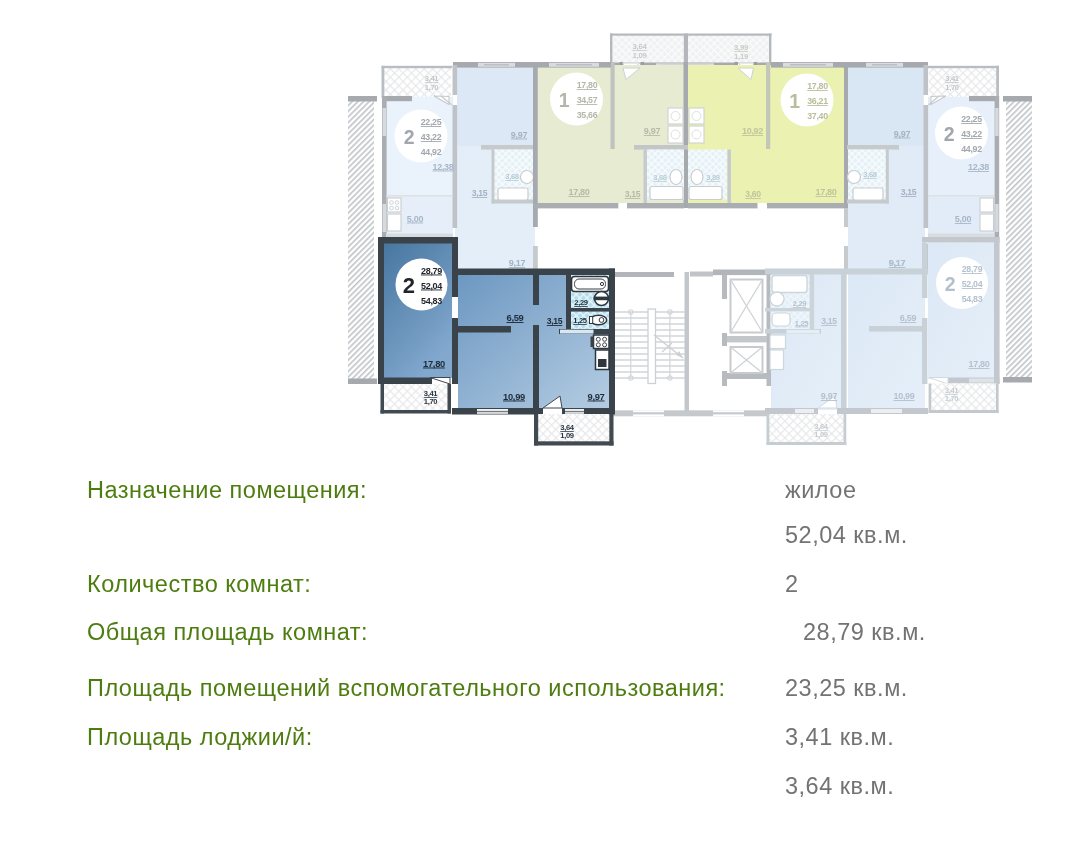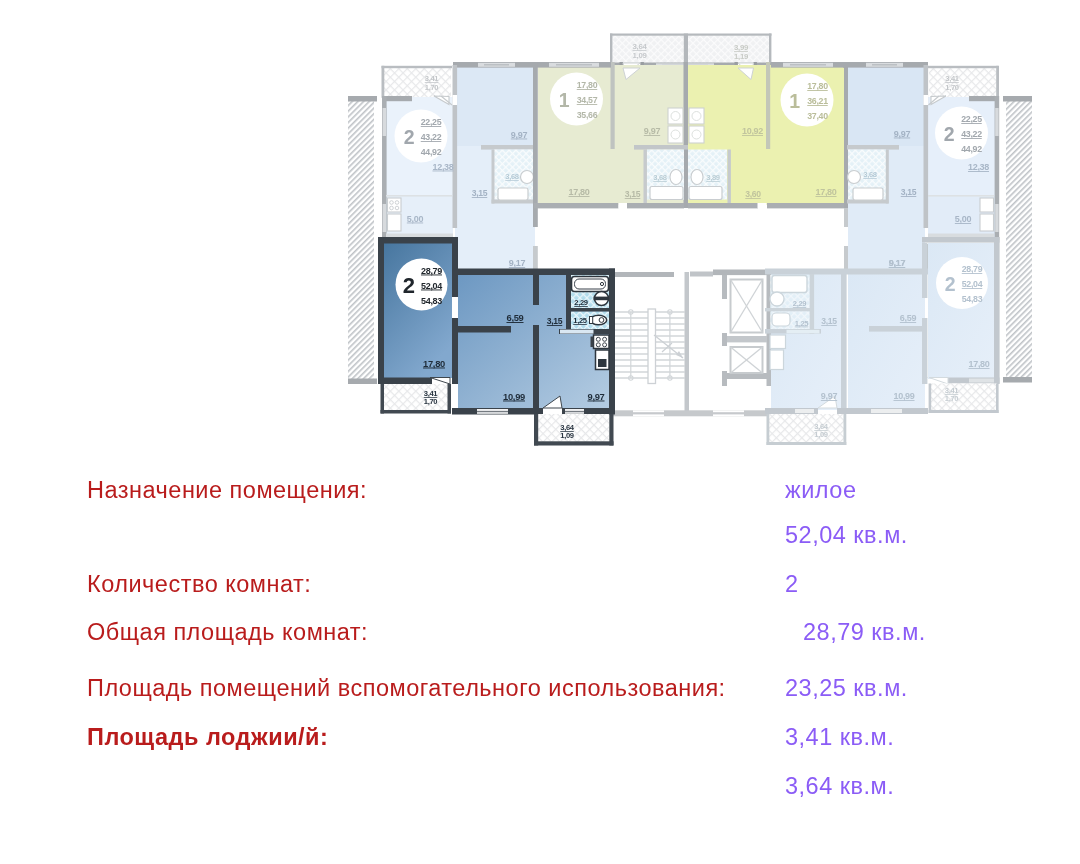--- a/index.html
+++ b/index.html
@@ -1,18 +1,18 @@
 <!DOCTYPE html>
 <html><head>
 <meta charset="utf-8">
 <style>
 html,body{margin:0;padding:0;background:#fff;width:1080px;height:864px;overflow:hidden;}
 #page{position:relative;width:856px;height:864px;font-family:"Liberation Sans",sans-serif;}
-.row{position:absolute;font-size:23.5px;letter-spacing:0.5px;color:#b91c1c;white-space:nowrap;}
-.val{position:absolute;font-size:23.5px;letter-spacing:0.5px;color:#8b5cf6;white-space:nowrap;}
+.row{position:absolute;font-size:23.5px;letter-spacing:0.5px;color:#4d7c0f;white-space:nowrap;}
+.val{position:absolute;font-size:23.5px;letter-spacing:0.5px;color:#737373;white-space:nowrap;}
 svg text{font-family:"Liberation Sans",sans-serif;}
 .lab{font-weight:bold;letter-spacing:-0.3px;text-anchor:middle;}
 </style>
 </head>
 <body>
 <div id="page">
 
 <svg width="1080" height="464" viewBox="0 0 1080 464" style="position:absolute;left:0;top:0;">
 <defs>
 <linearGradient id="gBig" x1="0" y1="0" x2="0.55" y2="1">
@@ -521,17 +521,17 @@
 
 <div class="row" style="left:87px;top:571px;">Количество комнат:</div>
 <div class="val" style="left:785px;top:571px;">2</div>
 
 <div class="row" style="left:87px;top:619px;">Общая площадь комнат:</div>
 <div class="val" style="left:803px;top:619px;">28,79 кв.м.</div>
 
 <div class="row" style="left:87px;top:675px;">Площадь помещений вспомогательного использования:</div>
 <div class="val" style="left:785px;top:675px;">23,25 кв.м.</div>
 
-<div class="row" style="left:87px;top:724px;font-weight:bold;">Площадь лоджии/й:</div>
+<div class="row" style="left:87px;top:724px;">Площадь лоджии/й:</div>
 <div class="val" style="left:785px;top:724px;text-align:right;">3,41 кв.м.</div>
 
 <div class="val" style="left:785px;top:773px;">3,64 кв.м.</div>
 </div>
 
 </body></html>

